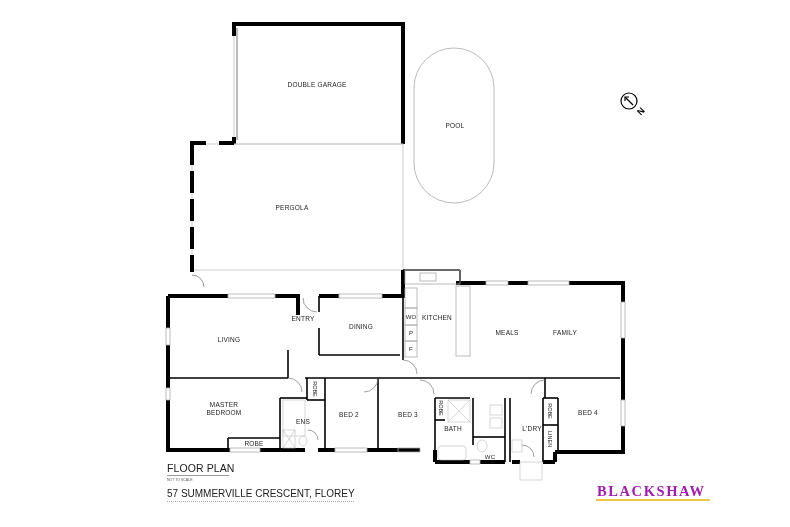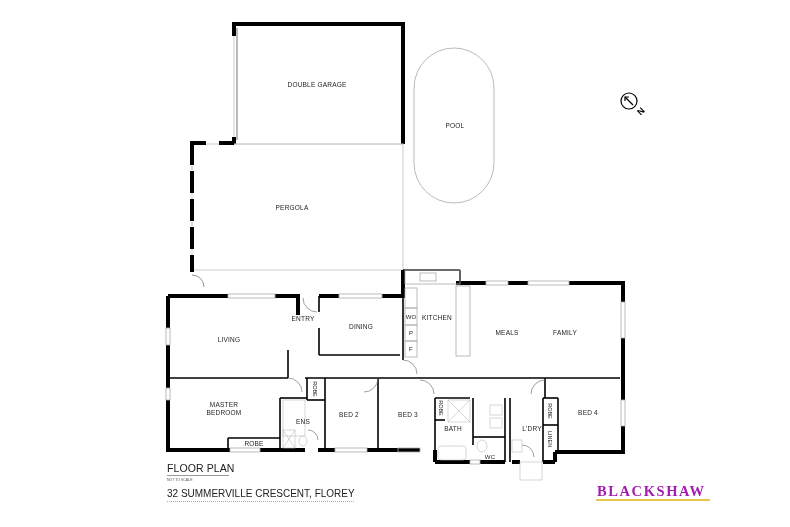--- a/index.html
+++ b/index.html
@@ -186,16 +186,16 @@
 <svg class="compass" viewBox="0 0 26 28">
   <circle cx="10" cy="10" r="8" fill="none" stroke="#000" stroke-width="1.2"></circle>
   <line x1="14" y1="14" x2="6" y2="6" stroke="#000" stroke-width="1.2"></line>
   <polyline points="6,10 6,6 10,6" fill="none" stroke="#000" stroke-width="1.2"></polyline>
   <text x="19" y="26" font-size="9" font-weight="bold" font-family="Liberation Sans, sans-serif" transform="rotate(-45 19 22)">N</text>
 </svg>
 
 <div class="title">FLOOR PLAN</div>
 <div class="title-rule"></div>
 <div class="subtitle">NOT TO SCALE</div>
-<div class="address">32 SUMMERVILLE CRESCENT, FLOREY</div>
+<div class="address">57 SUMMERVILLE CRESCENT, FLOREY</div>
 <div class="address-rule"></div>
 <div class="brand">BLACKSHAW</div>
 <div class="brand-rule"></div>
 
 </body></html>

